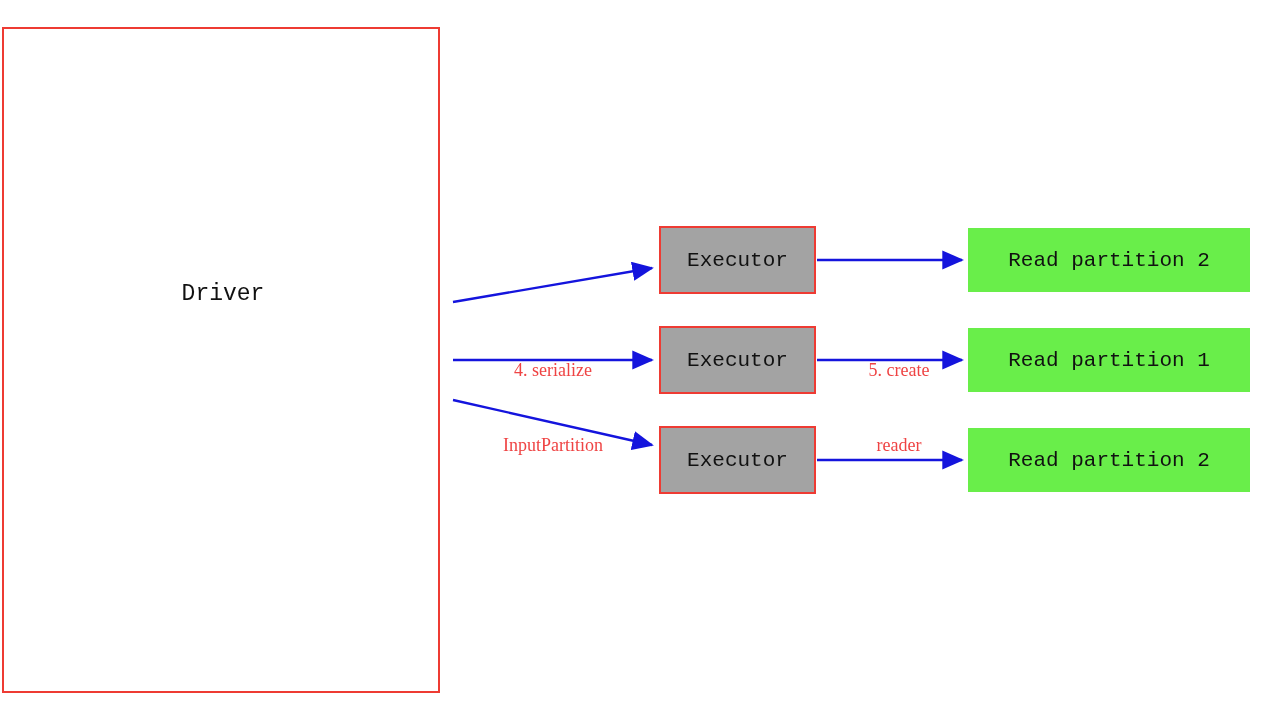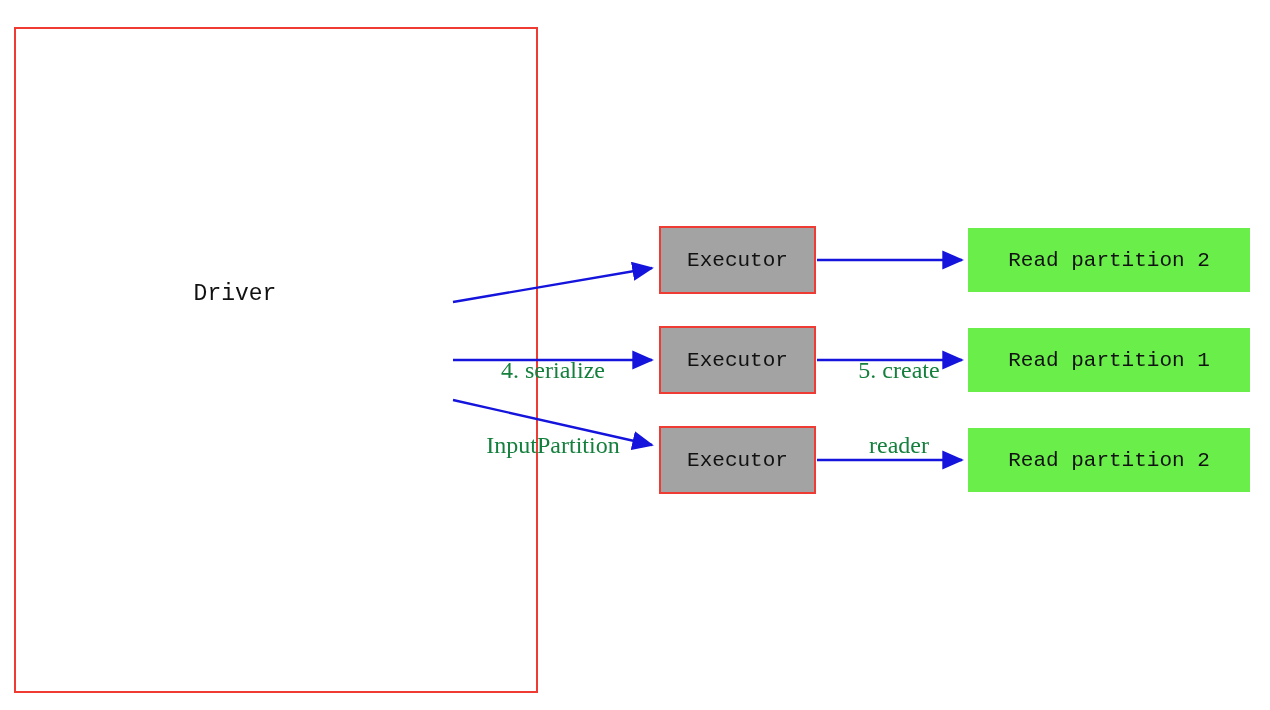--- a/index.html
+++ b/index.html
@@ -12,23 +12,23 @@
     width: 1270px;
     height: 710px;
     background: #ffffff;
     overflow: hidden;
     font-family: "Liberation Sans", sans-serif;
   }
 
   
   .driver-box {
     position: absolute;
-    left: 14px;
+    left: 2px;
     top: 27px;
-    width: 524px;
+    width: 438px;
     height: 666px;
     box-sizing: border-box;
     border: 2px solid #ee3b33;
     background: #ffffff;
   }
   .driver-title {
     position: absolute;
     left: 0;
     top: 251px;
     width: 438px;
@@ -103,23 +103,23 @@
     top: 0;
     width: 1270px;
     height: 710px;
     pointer-events: none;
   }
 
   
   .edge-label {
     position: absolute;
     font-family: "Liberation Serif", "DejaVu Serif", serif;
-    font-size: 24px;
+    font-size: 18px;
     line-height: 25px;
-    color: #15803d;
+    color: #ef4444;
     text-align: center;
     white-space: pre;
   }
   .label-serialize {
     left: 463px;
     top: 308px;
     width: 180px;
   }
   .label-create-reader {
     left: 829px;

